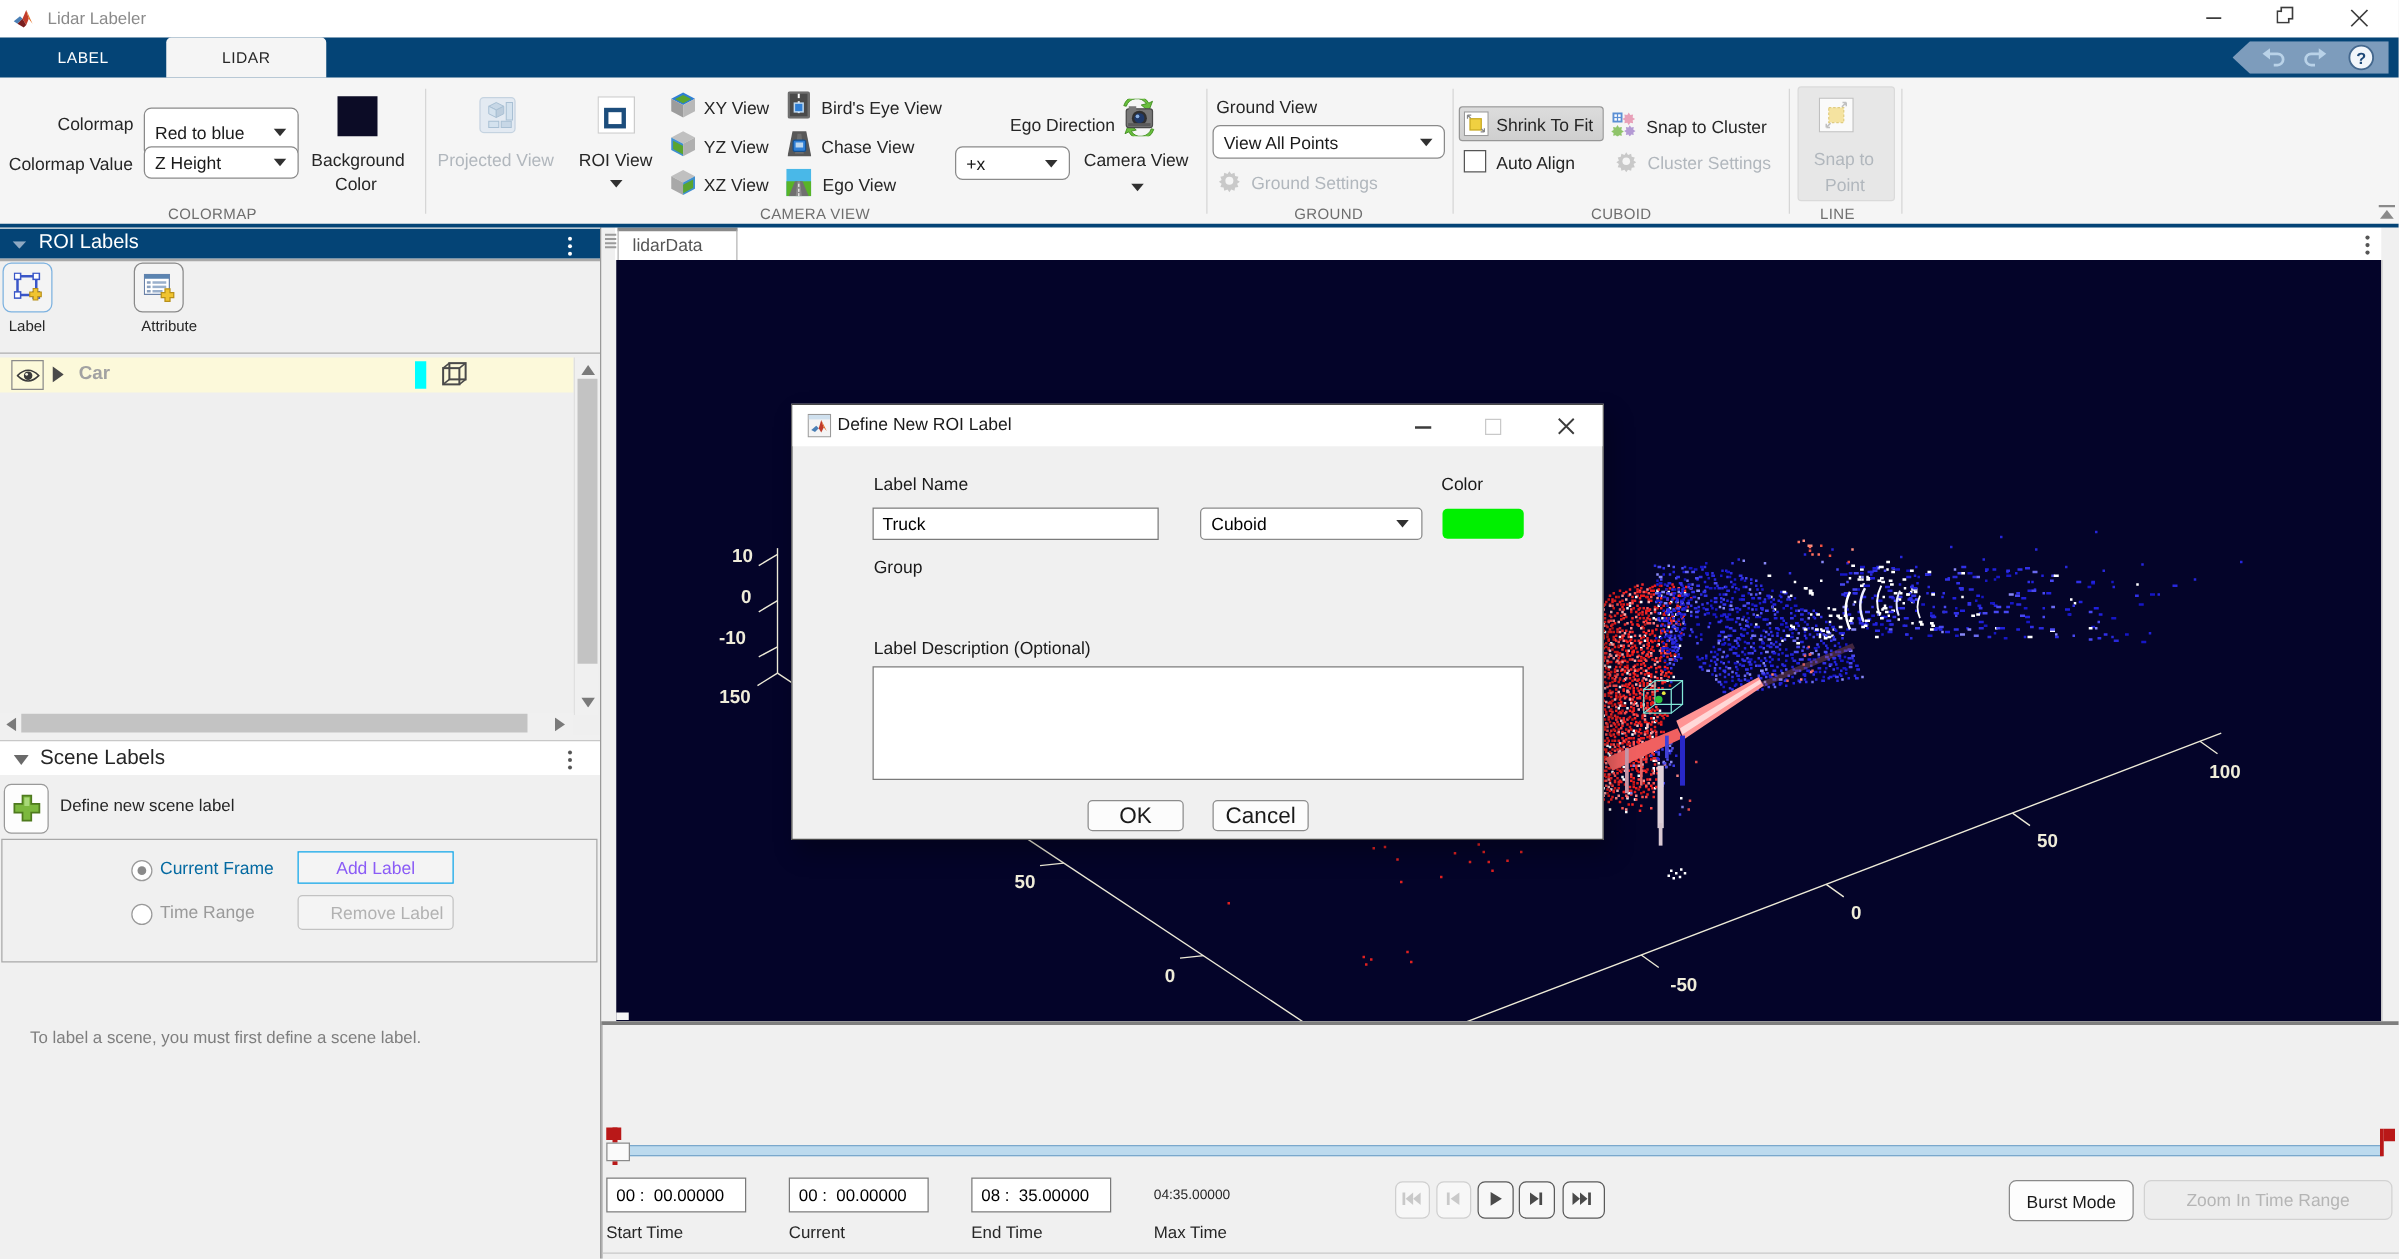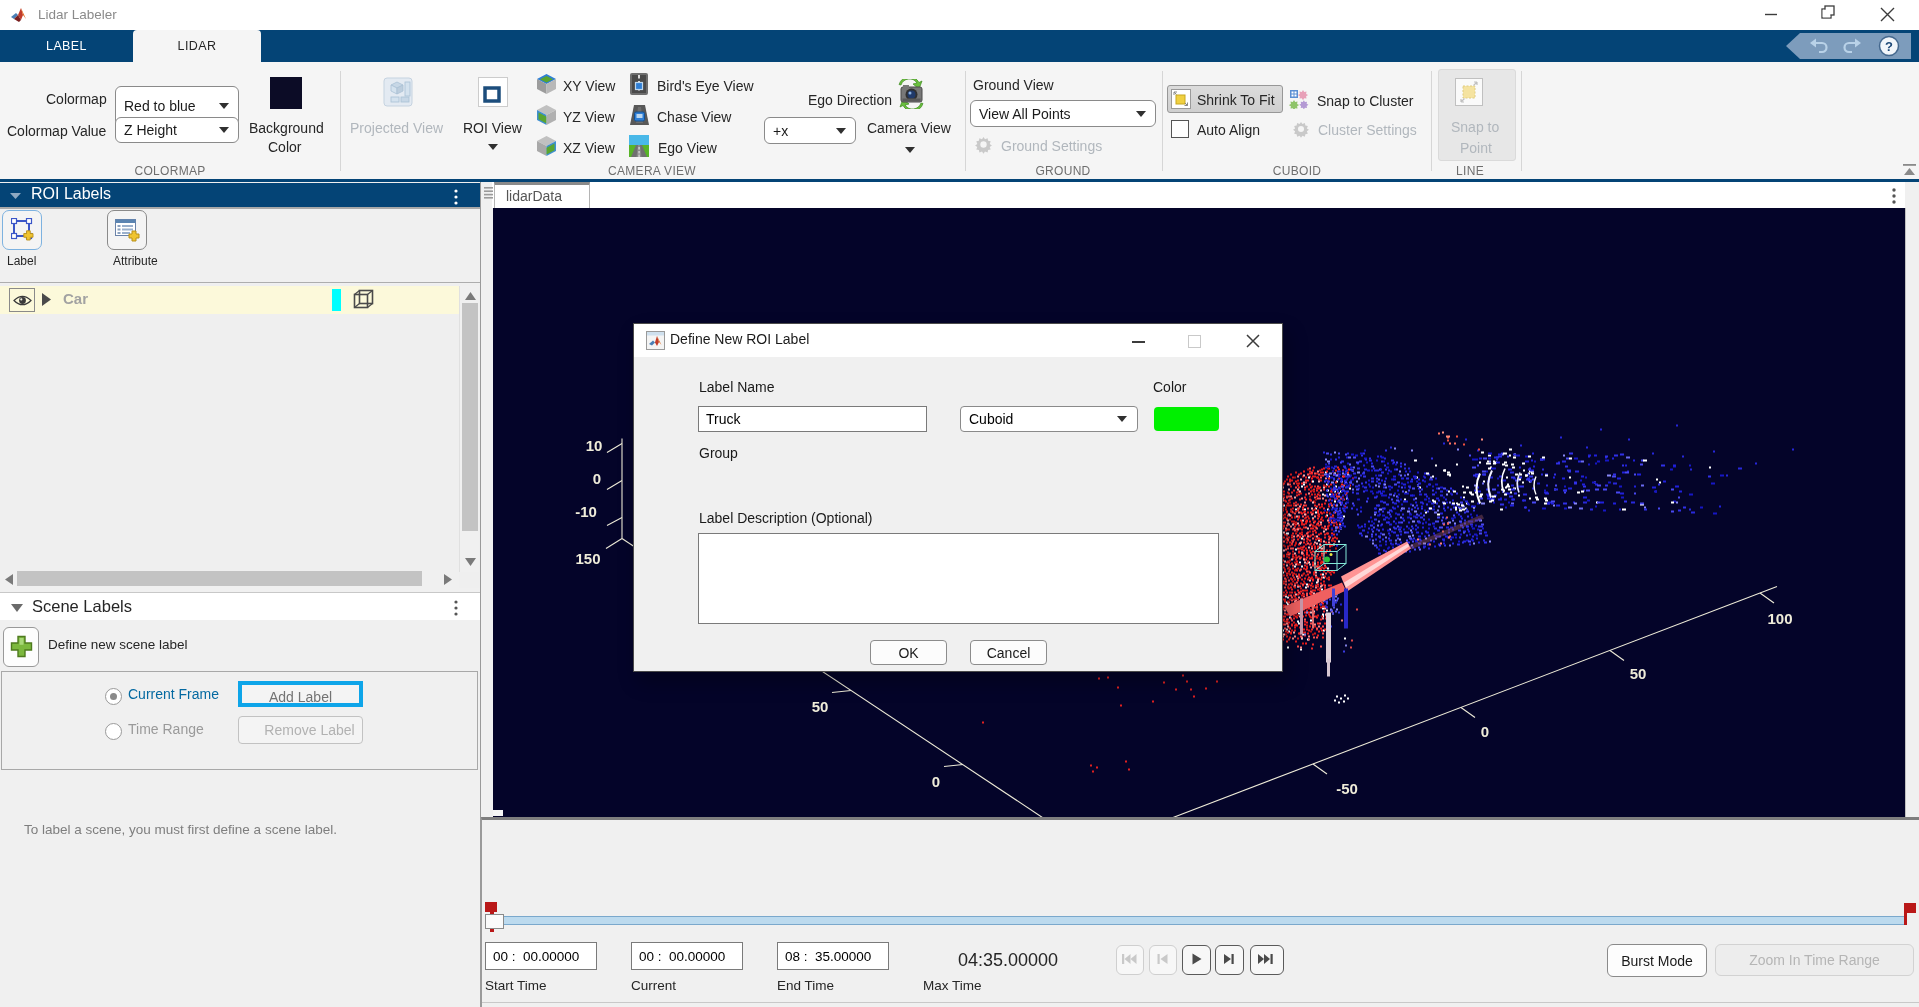--- a/index.html
+++ b/index.html
@@ -9,21 +9,21 @@
 .tab{position:absolute;top:0;height:32px;display:flex;align-items:center;justify-content:center;font-size:12.5px;letter-spacing:0.4px;}
 #ribbon{position:absolute;left:0;top:62px;width:1919px;height:117px;background:#f5f5f5;z-index:4;}
 #blueline{position:absolute;left:0;top:179px;width:1919px;height:3px;background:#044476;z-index:4;}
 .seclabel{position:absolute;top:102px;font-size:12px;color:#6e6e6e;transform:translateX(-50%);letter-spacing:0.3px;z-index:5;}
 .divider{position:absolute;top:9px;height:100px;width:1px;background:#d6d6d6;}
 .ddown{position:absolute;background:#fff;border:1px solid #8a8a8a;border-radius:6px;font-size:14px;color:#1a1a1a;display:flex;align-items:center;padding-left:8px;}
 .ddown .car{position:absolute;right:9px;top:50%;margin-top:-3px;width:0;height:0;border-left:5.5px solid transparent;border-right:5.5px solid transparent;border-top:6.5px solid #303030;}
 .rlbl{position:absolute;font-size:14px;color:#262626;white-space:nowrap;}
 .caret{width:0;height:0;border-left:5.5px solid transparent;border-right:5.5px solid transparent;border-top:6.5px solid #303030;position:absolute;}
 .graytxt{color:#b1b7bd !important;}
-.btn{position:absolute;background:#fcfcfc;border:1px solid #8c8c8c;border-radius:4px;font-size:14px;color:#1a1a1a;display:flex;align-items:center;justify-content:center;}
+.btn{position:absolute;background:#fcfcfc;border:1px solid #8c8c8c;border-radius:4px;font-size:18px;color:#1a1a1a;display:flex;align-items:center;justify-content:center;}
 .input{position:absolute;background:#fff;border:1px solid #7a7a7a;font-size:14px;color:#000;display:flex;align-items:center;padding-left:7px;white-space:pre;}
 .axlbl{position:absolute;color:#efecd9;font-size:15px;font-weight:600;transform:translate(-50%,-50%);}
 </style></head>
 <body>
 
 <div id="titlebar">
  <svg class="abs" style="left:10px;top:6px" width="18" height="18" viewBox="0 0 18 18">
   <polygon points="1,11 6,7 8,9 4,13" fill="#4a7fb5"></polygon>
   <polygon points="8,9 11,2 13,9 11,14" fill="#c13b2a"></polygon>
   <polygon points="11,2 16,13 13,9" fill="#e06a1f"></polygon>
@@ -307,21 +307,21 @@
  <div class="abs" style="left:3px;top:445px;width:36px;height:40px;background:#fdfdfd;border:1px solid #999;border-radius:6px;"></div>
  <svg class="abs" style="left:10px;top:453px" width="23" height="23" viewBox="0 0 23 23">
   <path d="M8 1.5 h7 v6.5 h6.5 v7 h-6.5 v6.5 h-7 v-6.5 h-6.5 v-7 h6.5 z" fill="#7cb83e" stroke="#4e7a1e" stroke-width="1.4"></path>
   <path d="M9.5 3 h4 v6.8 h-4 z" fill="#a8d878"></path>
  </svg>
  <div class="abs" style="left:48px;top:455px;font-size:13.5px;color:#262626;">Define new scene label</div>
  <div class="abs" style="left:1px;top:489px;width:477px;height:99px;border:1px solid #a8a8a8;">
   <div class="abs" style="left:103px;top:16px;width:17px;height:17px;border:1.5px solid #9a9a9a;border-radius:50%;background:#fff;"></div>
   <div class="abs" style="left:108px;top:21px;width:7px;height:7px;border-radius:50%;background:#8a8a8a;"></div>
   <div class="abs" style="left:126px;top:14px;font-size:14px;color:#0369a1;">Current Frame</div>
-  <div class="abs" style="left:236px;top:9px;width:125px;height:26px;border:4px solid #0ea5e9;border-radius:0;background:#f4f4f4;text-align:center;line-height:25px;font-size:14px;color:#737373;">Add Label</div>
+  <div class="abs" style="left:236px;top:9px;width:125px;height:26px;border:1px solid #0ea5e9;border-radius:0;background:#f4f4f4;text-align:center;line-height:25px;font-size:14px;color:#8b5cf6;">Add Label</div>
   <div class="abs" style="left:103px;top:51px;width:17px;height:17px;border:1.5px solid #9a9a9a;border-radius:50%;background:#fff;"></div>
   <div class="abs" style="left:126px;top:49px;font-size:14px;color:#9a9a9a;">Time Range</div>
   <div class="abs" style="left:236px;top:44px;width:125px;height:28px;border:1px solid #c2c2c2;border-radius:4px;background:#f4f4f4;text-align:center;line-height:27px;font-size:14px;color:#b2b2b2;padding-left:18px;">Remove Label</div>
  </div>
  <div class="abs" style="left:24px;top:640px;font-size:13.5px;color:#7e7e7e;">To label a scene, you must first define a scene label.</div>
 </div>
 
 <div class="abs" style="left:480px;top:182px;width:12px;height:825px;background:#f0f0f0;border-left:1px solid #9a9a9a;"></div>
 
 <div class="abs" style="left:1905px;top:182px;width:14px;height:26px;background:#f0f0f0;"></div>
@@ -448,21 +448,21 @@
 <div class="abs" style="left:481px;top:817px;width:1438px;height:190px;background:#f0f0f0;border-top:3px solid #7e7e7e;border-left:1px solid #9a9a9a;">
  <div class="abs" style="left:22px;top:96px;width:1402px;height:9px;background:#bcdaee;border-top:1px solid #7aa8cc;border-bottom:1px solid #7aa8cc;"></div>
  <div class="abs" style="left:8px;top:82px;width:4px;height:30px;background:#b91818;"></div>
  <div class="abs" style="left:3px;top:82px;width:12px;height:10px;background:#b91818;"></div>
  <div class="abs" style="left:3px;top:94px;width:19px;height:15px;background:#fafafa;border:1px solid #8a8a8a;"></div>
  <div class="abs" style="left:1422px;top:83px;width:3px;height:22px;background:#b91818;"></div>
  <div class="abs" style="left:1425px;top:83px;width:9px;height:10px;background:#b91818;"></div>
  <div class="input" style="left:3px;top:122px;width:112px;height:28px;font-size:13.5px;">00 :  00.00000</div>
  <div class="input" style="left:149px;top:122px;width:112px;height:28px;font-size:13.5px;">00 :  00.00000</div>
  <div class="input" style="left:295px;top:122px;width:112px;height:28px;font-size:13.5px;">08 :  35.00000</div>
- <div class="abs" style="left:441px;top:130px;font-size:18px;color:#262626;margin-left:35px;">04:35.00000</div>
+ <div class="abs" style="left:441px;top:130px;font-size:11px;color:#262626;">04:35.00000</div>
  <div class="abs" style="left:3px;top:158px;font-size:13.5px;color:#262626;">Start Time</div>
  <div class="abs" style="left:149px;top:158px;font-size:13.5px;color:#262626;">Current</div>
  <div class="abs" style="left:295px;top:158px;font-size:13.5px;color:#262626;">End Time</div>
  <div class="abs" style="left:441px;top:158px;font-size:13.5px;color:#262626;">Max Time</div>
 
  <div class="abs" style="left:634px;top:125px;width:28px;height:30px;border:1.6px solid #cfcfcf;border-radius:6px;background:#f7f7f7;">
   <svg width="25" height="27" viewBox="0 0 25 27">
         <g fill="#c9c9c9">
           <rect x="5" y="8" width="2.2" height="10"></rect>
           <polygon points="13.5,8 13.5,18 7.5,13"></polygon>

